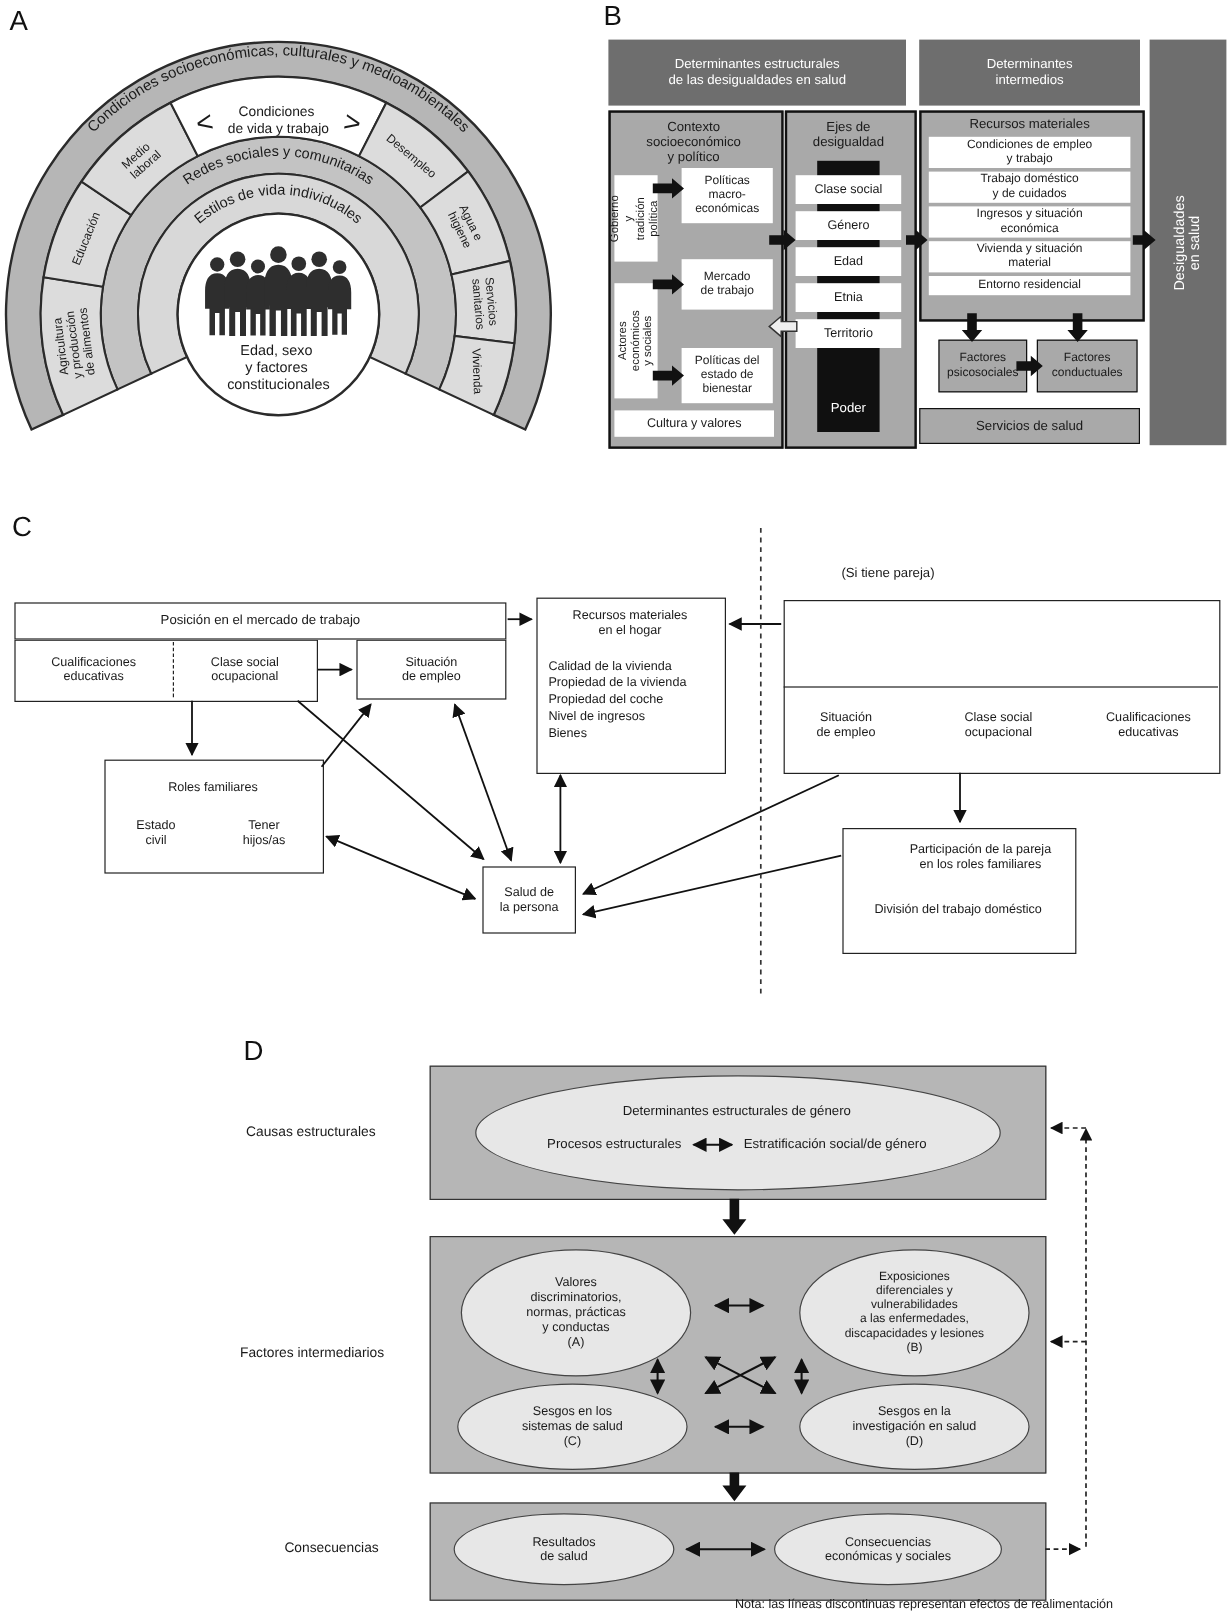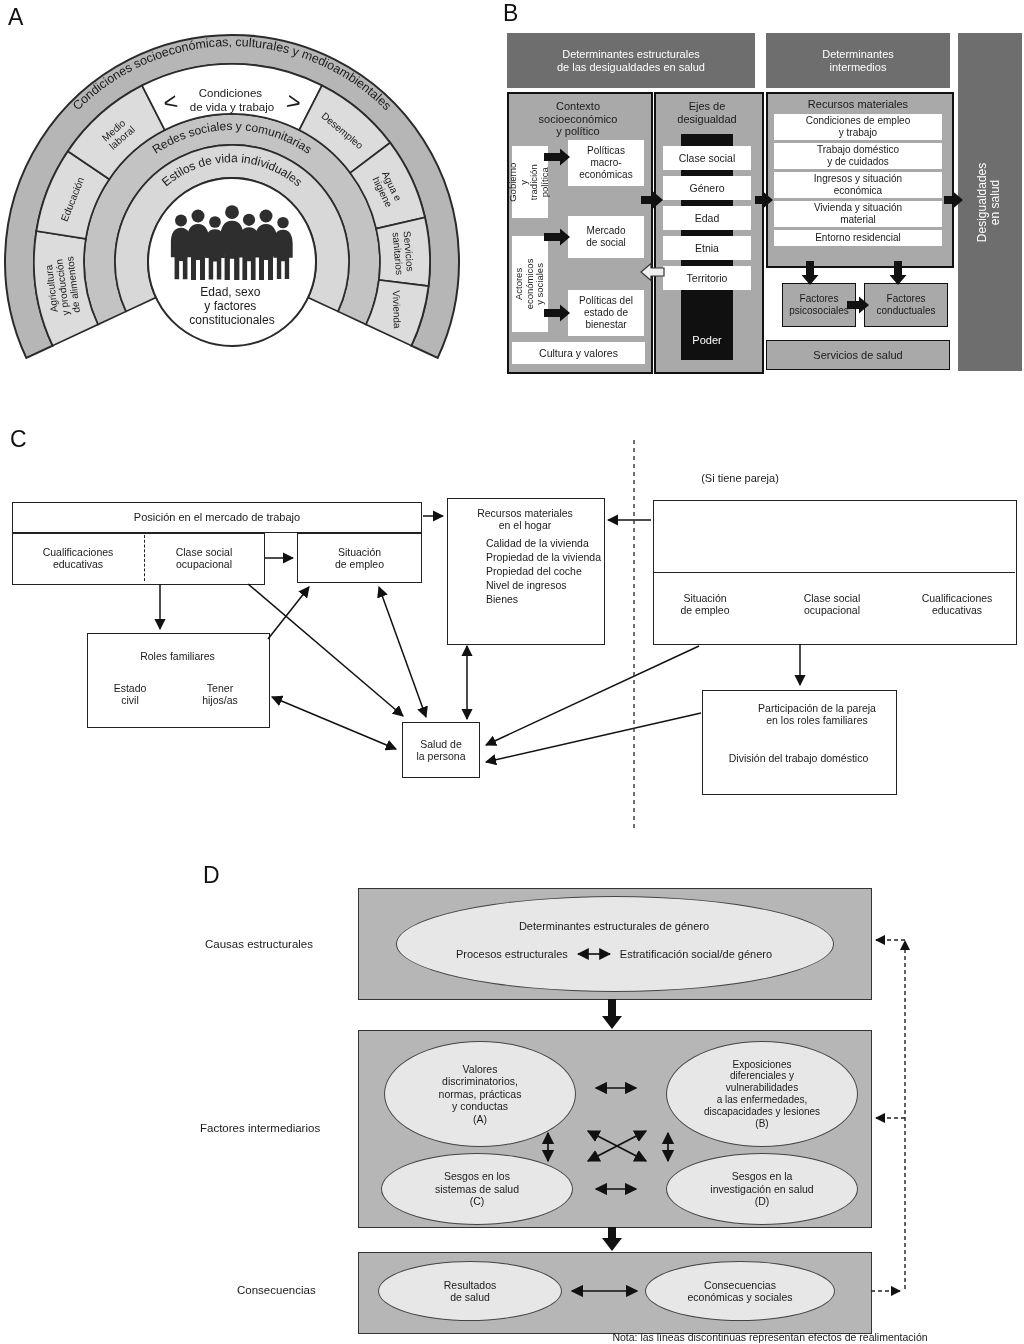--- a/index.html
+++ b/index.html
@@ -141,21 +141,21 @@
   </div>
   <div class="bx wbox" style="left:512px;top:236px;width:36px;height:96px;overflow:visible;">
     <span class="rot" style="font-size:9.5px;">Actores
 económicos
 y sociales</span>
   </div>
   <div class="bx wbox" style="left:568px;top:140px;width:76px;height:46px;">Políticas
 macro-
 económicas</div>
   <div class="bx wbox" style="left:568px;top:216px;width:76px;height:42px;">Mercado
-de social</div>
+de trabajo</div>
   <div class="bx wbox" style="left:568px;top:290px;width:76px;height:46px;">Políticas del
 estado de
 bienestar</div>
   <div class="bx wbox" style="left:512px;top:342px;width:133px;height:22px;font-size:10.5px;">Cultura y valores</div>
 
   <div class="abs bigbox" style="left:654px;top:92px;width:106px;height:278px;"></div>
   <div class="bx" style="left:656px;top:98px;width:102px;height:30px;font-size:11px;">Ejes de
 desigualdad</div>
   <div class="abs" style="left:681px;top:134px;width:52px;height:226px;background:#101010;"></div>
   <div class="bx wbox" style="left:663px;top:146px;width:88px;height:24px;font-size:10.5px;">Clase social</div>
@@ -191,21 +191,21 @@
   <div class="bx cfont" style="left:16px;top:535px;width:124px;height:46px;">Cualificaciones
 educativas</div>
   <div class="bx cfont" style="left:148px;top:535px;width:112px;height:46px;">Clase social
 ocupacional</div>
   <div class="bx cbox cfont" style="left:297px;top:533px;width:125px;height:50px;">Situación
 de empleo</div>
 
   <div class="abs cbox" style="left:447px;top:498px;width:156px;height:145px;"></div>
   <div class="bx cfont" style="left:449px;top:504px;width:152px;height:30px;">Recursos materiales
 en el hogar</div>
-  <div class="abs cfont" style="left:457px;top:536px;width:142px;line-height:14px;margin-left:29px;">
+  <div class="abs cfont" style="left:457px;top:548px;width:142px;line-height:14px;">
     <div>Calidad de la vivienda</div>
     <div>Propiedad de la vivienda</div>
     <div>Propiedad del coche</div>
     <div>Nivel de ingresos</div>
     <div>Bienes</div>
   </div>
 
   <div class="bx" style="left:660px;top:470px;width:160px;height:16px;font-size:11px;">(Si tiene pareja)</div>
   <div class="abs cbox" style="left:653px;top:500px;width:362px;height:143px;"></div>
   <div class="abs" style="left:653px;top:572px;width:362px;border-top:1.4px solid #222;"></div>

